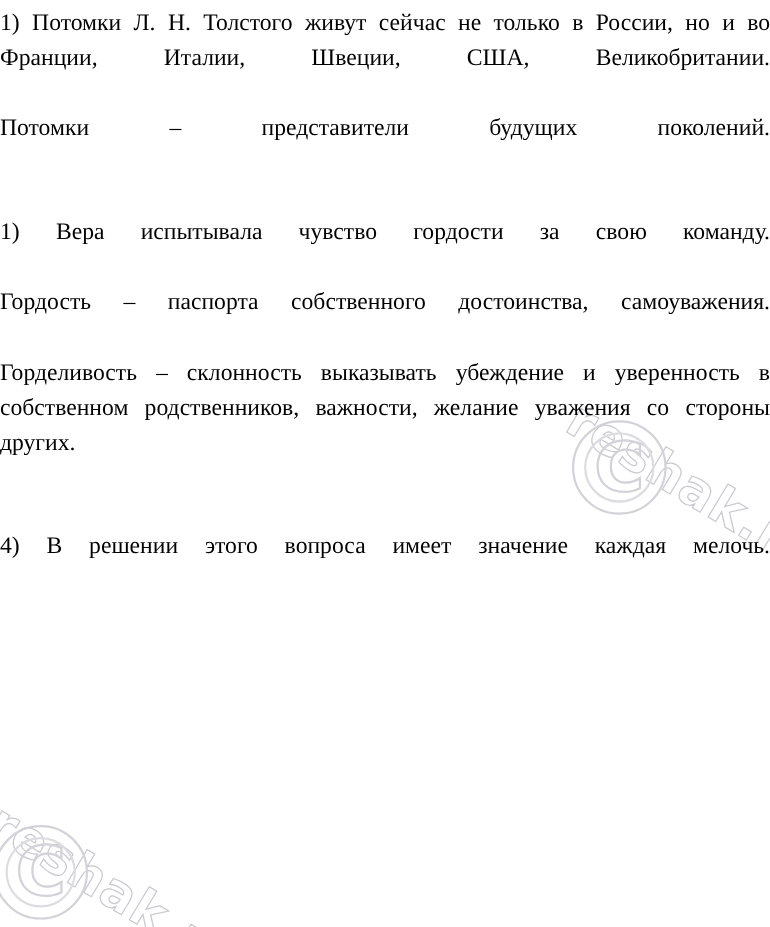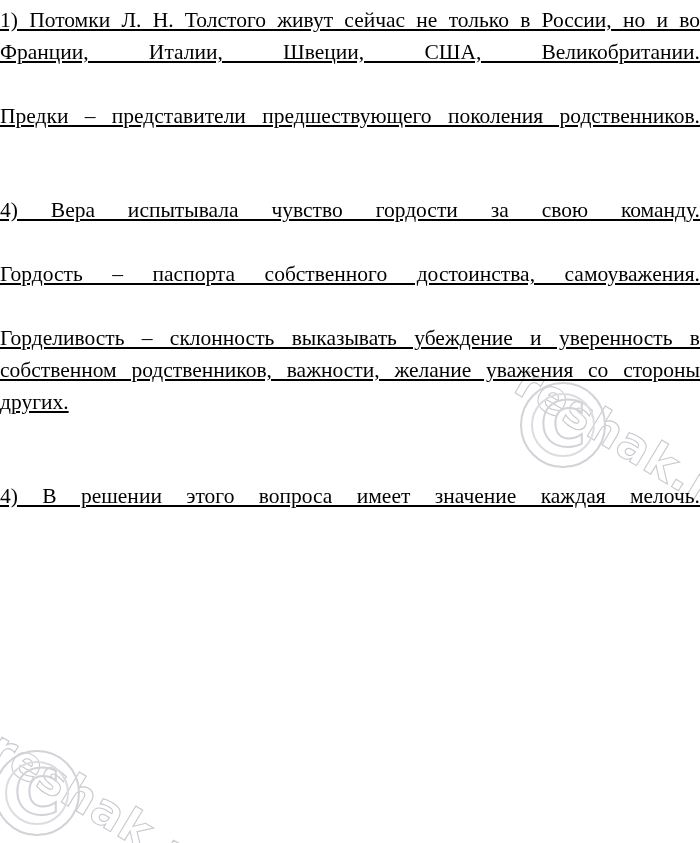--- a/index.html
+++ b/index.html
@@ -33,21 +33,20 @@
   }
   .para {
     font-size: 21.5px;
     line-height: 32px;
     text-align: justify;
     text-justify: inter-word;
     margin: 0 0 0 0;
     padding: 0 0 0 0;
     hyphens: none;
     word-spacing: 0.2px;
-    text-decoration: underline;
   }
   .para + .para {
     margin-top: 0;
   }
   
   .para::after {
     content: "";
     display: inline-block;
     width: 100%;
   }
@@ -140,25 +139,25 @@
     <div class="wm-text">reshak.ru</div>
     <div class="wm-copy">
       <div class="wm-copy-glyph">C</div>
     </div>
   </div>
 
   <div id="content">
 
     <div class="block">
       <p class="para">1) Потомки Л. Н. Толстого живут сейчас не только в России, но и во Франции, Италии, Швеции, США, Великобритании.</p>
-      <p class="para">Предки – представители предшествующего поколения родственников.</p>
+      <p class="para">Потомки – представители будущих поколений.</p>
     </div>
 
     <div class="block">
-      <p class="para">4) Вера испытывала чувство гордости за свою команду.</p>
+      <p class="para">1) Вера испытывала чувство гордости за свою команду.</p>
       <p class="para">Гордость – паспорта собственного достоинства, самоуважения.</p>
       <p class="para">Горделивость – склонность выказывать убеждение и уверенность в собственном родственников, важности, желание уважения со стороны других.</p>
     </div>
 
 
     <div class="block">
       <p class="para">4) В решении этого вопроса имеет значение каждая мелочь.</p>
 
     </div>
 

